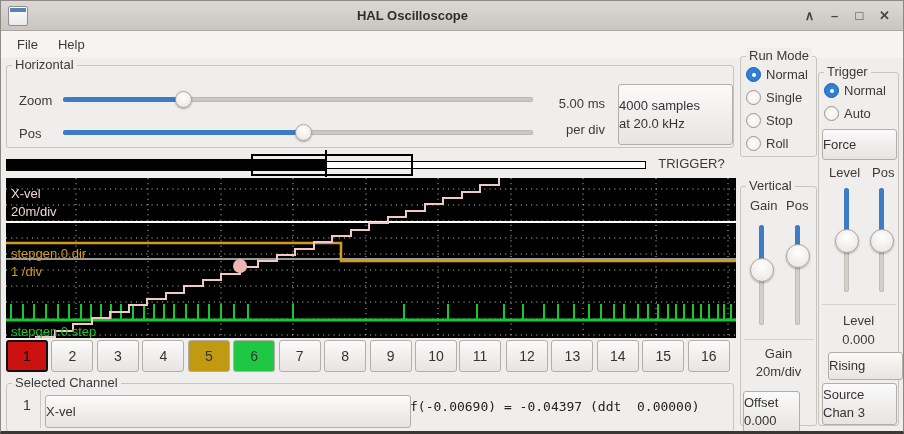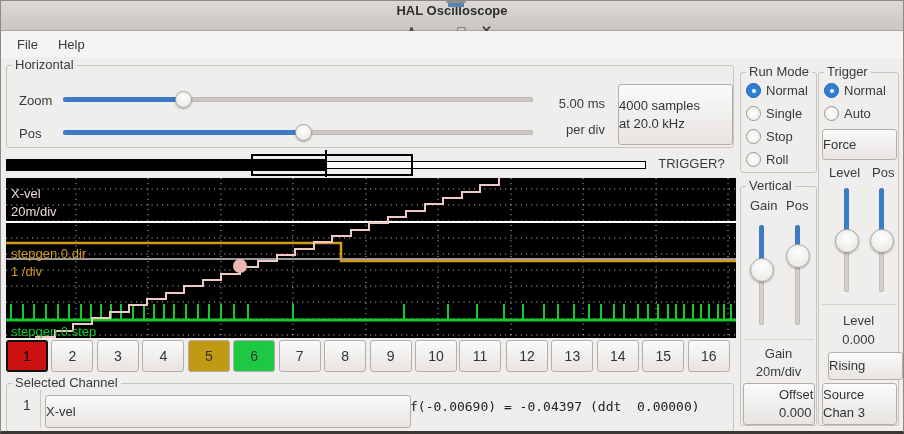--- a/index.html
+++ b/index.html
@@ -6,21 +6,21 @@
   *{box-sizing:border-box;}
   .window{
     position:relative;width:904px;height:434px;margin:0 auto;
     background:#f0eeec;overflow:hidden;
     font-family:"Liberation Sans",sans-serif;font-size:13px;color:#3a3a3a;
     border:1px solid #8d8984;border-bottom:3px solid #3a3734;
   }
   
   .titlebar{position:absolute;left:0;top:0;width:100%;height:30px;
     background:linear-gradient(#dcd9d5,#c9c5c0);border-bottom:1px solid #aaa59f;
-    display:flex;align-items:center;flex-direction:column;}
+    display:flex;align-items:center;}
   .win-icon{width:20px;height:20px;margin-left:7px;background:linear-gradient(#fdfdfd,#e9e9e9);
     border:1px solid #8f8f8f;border-radius:2px;position:relative;}
   .win-icon::before{content:"";position:absolute;left:1px;right:1px;top:1px;height:4px;background:#5b82b4;}
   .title-text{flex:1;text-align:center;font-weight:bold;color:#2e2e2e;}
   .win-controls{display:flex;margin-right:6px;}
   .win-btn{width:25px;height:24px;display:flex;align-items:center;justify-content:center;
     color:#474747;font-size:13px;font-weight:bold;cursor:default;}
   
   .menubar{position:absolute;left:0;top:30px;width:100%;height:27px;background:#f5f4f2;
     display:flex;align-items:center;padding-left:6px;}
@@ -237,21 +237,21 @@
     </div>
 
   <div class="group" style="left:5px;top:382px;width:728px;height:49px;">
     <span class="legend">Selected Channel</span>
     <span class="sel-num">1</span>
     <div class="sel-sep"></div>
     <div class="btn" style="position:absolute;left:38px;top:11px;width:366px;height:33px;">X-vel</div>
     <div class="readout">f(-0.00690) = -0.04397 (ddt  0.00000)</div>
   </div>
 
-  <div class="group" style="left:739px;top:71px;width:77px;height:101px;">
+  <div class="group" style="left:739px;top:55px;width:77px;height:101px;">
     <span class="legend">Run Mode</span>
     <div style="position:absolute;left:0;top:6px;right:0;">
         <label class="radio-row">
           <span class="radio checked"></span>
           <span>Normal</span>
         </label>
         <label class="radio-row">
           <span class="radio"></span>
           <span>Single</span>
         </label>
@@ -278,21 +278,21 @@
     <div class="vslider" style="left: 45px; top: 38px; height: 100px; --frac: 0.31;">
       <div class="track"></div>
         <div class="fill"></div>
       <div class="thumb"></div>
     </div>
     <div class="sepline" style="left:3px;top:152px;width:70px;"></div>
     <div class="caption2" style="position:absolute;left:0;right:0;top:158px;">
       <div>Gain</div>
       <div>20m/div</div>
     </div>
-    <div class="btn" style="position:absolute;left:2px;top:196px;width:72px;height:42px;padding-left:35px;">
+    <div class="btn" style="position:absolute;left:2px;top:204px;width:57px;height:42px;">
       <div>Offset</div>
       <div>0.000</div>
     </div>
   </div>
 
   <div class="group" style="left:817px;top:71px;width:81px;height:354px;">
     <span class="legend">Trigger</span>
     <div style="position:absolute;left:0;top:6px;right:0;">
         <label class="radio-row">
           <span class="radio checked"></span>

